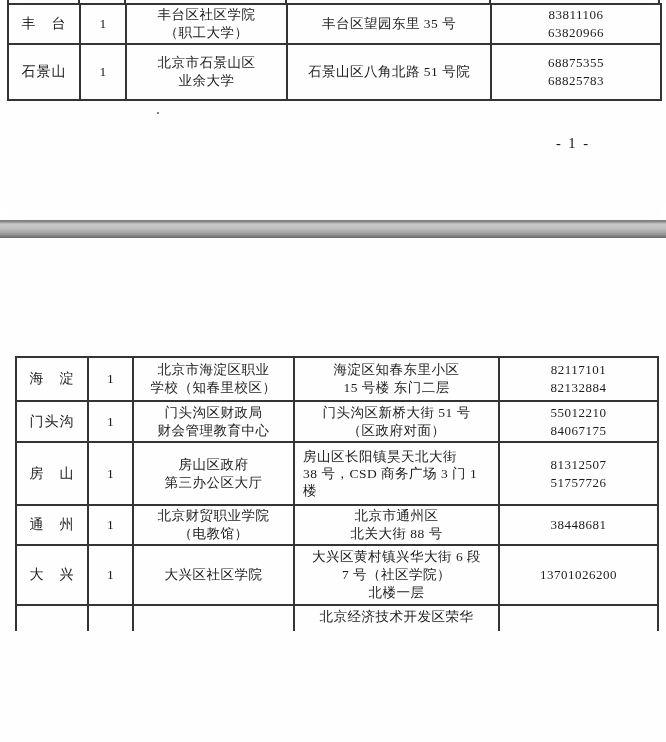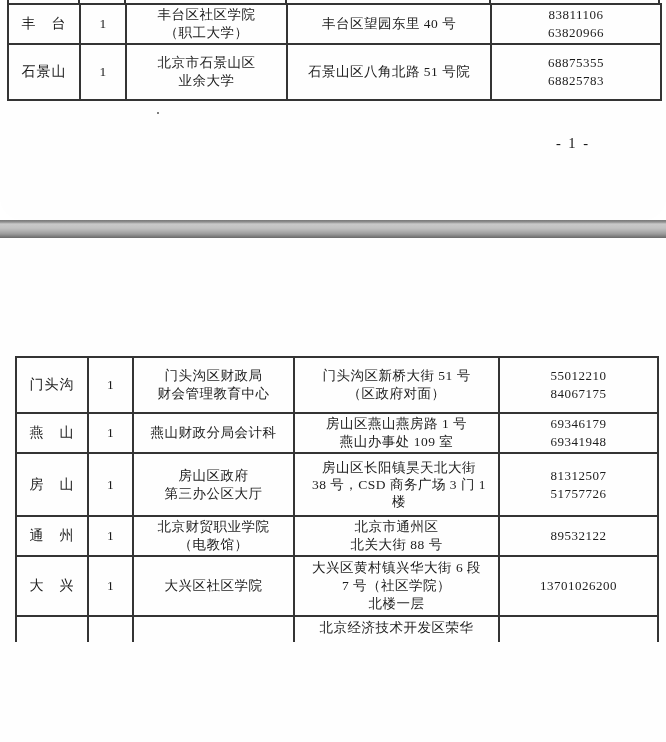--- a/index.html
+++ b/index.html
@@ -33,21 +33,21 @@
     vertical-align:middle;
     text-align:center;
     font-size:13.5px;
     line-height:18px;
     letter-spacing:0.5px;
     overflow:hidden;
   }
   td.district{font-size:14px;letter-spacing:1px;}
   td.count{font-size:13.5px;}
   td.phone{font-size:13px;letter-spacing:0.5px;}
-  td.addr-left{text-align:center;padding-left:8px;line-height:17px;}
+  td.addr-left{text-align:left;padding-left:8px;line-height:17px;}
   .line{white-space:nowrap;}
   
   tr.partial td{vertical-align:top;border-bottom:none;}
   tr.partial .line{padding-top:1px;}
 
   
   .stub{position:absolute;top:0;width:2px;height:4px;background:#343434;}
   .stub.s0{left:7px;}  .stub.s1{left:78px;} .stub.s2{left:124px;}
   .stub.s3{left:285px;}.stub.s4{left:489px;}.stub.s5{left:658px;}
 
@@ -87,21 +87,21 @@
               <div class="line">丰　台</div>
             </td>
         <td class="count">
               <div class="line">1</div>
             </td>
         <td>
           <div class="line">丰台区社区学院</div>
           <div class="line">（职工大学）</div>
         </td>
         <td>
-          <div class="line">丰台区望园东里 40 号</div>
+          <div class="line">丰台区望园东里 35 号</div>
         </td>
         <td class="phone">
           <div class="line">83811106</div>
           <div class="line">63820966</div>
         </td>
       </tr>
       <tr style="height:56px">
         <td class="district">
               <div class="line">石景山</div>
             </td>
@@ -133,61 +133,62 @@
     <table class="doc-table t2">
       <colgroup>
         <col style="width:72px">
           <col style="width:45px">
           <col style="width:161px">
         <col style="width:205px">
           <col style="width:159px">
       </colgroup>
 
       <tbody>
-
-      <tr style="height:56px">
+          <tr style="height:44px">
+        <td class="district">
+              <div class="line">海　淀</div>
+            </td>
+        <td class="count">
+              <div class="line">1</div>
+            </td>
+        <td>
+          <div class="line">北京市海淀区职业</div>
+          <div class="line">学校（知春里校区）</div>
+        </td>
+        <td>
+          <div class="line">海淀区知春东里小区</div>
+          <div class="line">15 号楼 东门二层</div>
+        </td>
+        <td class="phone">
+          <div class="line">82117101</div>
+          <div class="line">82132884</div>
+        </td>
+      </tr>
+
+      <tr style="height:41px">
         <td class="district">
               <div class="line">门头沟</div>
             </td>
         <td class="count">
               <div class="line">1</div>
             </td>
         <td>
           <div class="line">门头沟区财政局</div>
           <div class="line">财会管理教育中心</div>
         </td>
         <td>
           <div class="line">门头沟区新桥大街 51 号</div>
           <div class="line">（区政府对面）</div>
         </td>
         <td class="phone">
           <div class="line">55012210</div>
           <div class="line">84067175</div>
         </td>
       </tr>
 
-      <tr style="height:39px">
-        <td class="district">
-              <div class="line">燕　山</div>
-            </td>
-        <td class="count">
-              <div class="line">1</div>
-            </td>
-        <td>
-          <div class="line">燕山财政分局会计科</div>
-        </td>
-        <td>
-          <div class="line">房山区燕山燕房路 1 号</div>
-          <div class="line">燕山办事处 109 室</div>
-        </td>
-        <td class="phone">
-          <div class="line">69346179</div>
-          <div class="line">69341948</div>
-        </td>
-      </tr>
 
       <tr style="height:63px">
         <td class="district">
               <div class="line">房　山</div>
             </td>
         <td class="count">
               <div class="line">1</div>
             </td>
         <td>
           <div class="line">房山区政府</div>
@@ -215,21 +216,21 @@
             </td>
         <td>
           <div class="line">北京财贸职业学院</div>
           <div class="line">（电教馆）</div>
         </td>
         <td>
           <div class="line">北京市通州区</div>
           <div class="line">北关大街 88 号</div>
         </td>
         <td class="phone">
-          <div class="line">89532122</div>
+          <div class="line">38448681</div>
         </td>
       </tr>
 
       <tr style="height:60px">
         <td class="district">
               <div class="line">大　兴</div>
             </td>
         <td class="count">
               <div class="line">1</div>
             </td>

